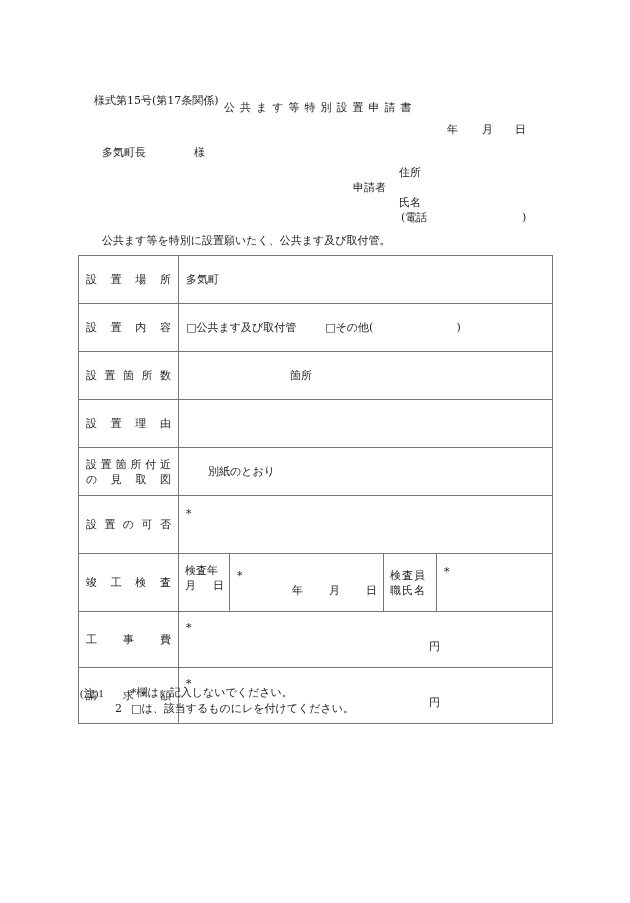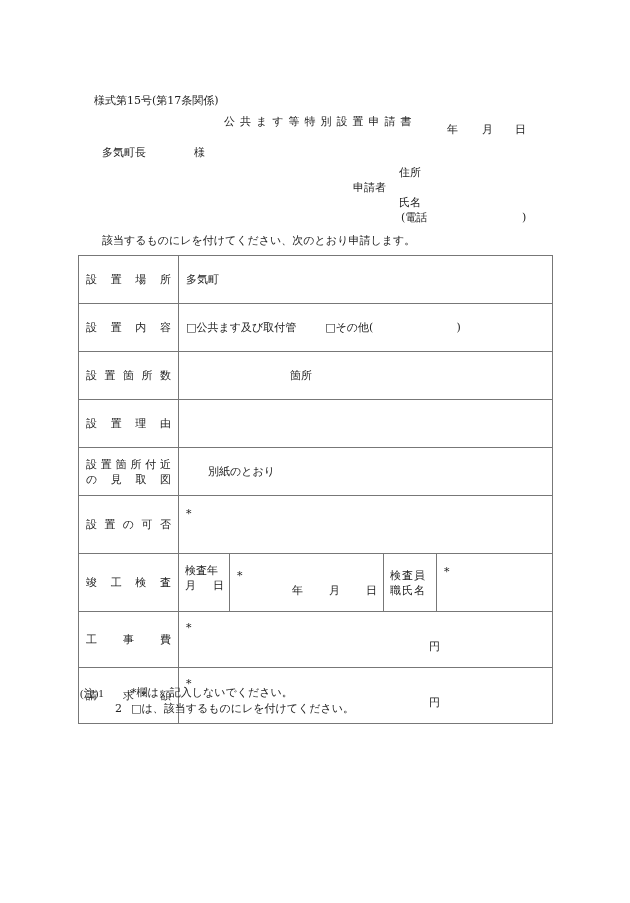--- a/index.html
+++ b/index.html
@@ -2,21 +2,21 @@
 <html><head>
   <meta charset="utf-8">
   <style>
     html, body { margin: 0; padding: 0; }
     body {
       width: 630px; height: 903px; background: #ffffff; position: relative;
       font-family: "DejaVu Serif", "Liberation Serif", serif;
       color: #222; font-size: 11px; overflow: hidden;
     }
     .abs { position: absolute; white-space: nowrap; line-height: 14px; }
-    .title { letter-spacing: 5px; margin-top: 14px; }
+    .title { letter-spacing: 5px; }
     table.form {
       position: absolute; left: 78px; top: 255px; width: 474px;
       border-collapse: collapse; table-layout: fixed;
     }
     table.form td {
       border: 1px solid #777; padding: 0; vertical-align: middle; height: 47px;
       font-size: 11px; line-height: 15px;
     }
     .lbl { padding-left: 7px !important; padding-right: 7px !important; }
     .spread { display: flex; justify-content: space-between; }
@@ -41,21 +41,21 @@
 <span class="abs" style="left:194px; top:146px;">様</span>
 
 <div>
   <span class="abs" style="left:399px; top:166px;">住所</span>
   <span class="abs" style="left:353px; top:181px;font-family:Liberation Mono, monospace;">申請者</span>
   <span class="abs" style="left:399px; top:196px;font-family:Liberation Mono, monospace;">氏名</span>
   <span class="abs" style="left:401px; top:211px;">(電話</span>
   <span class="abs" style="left:522px; top:211px;">)</span>
 </div>
 
-<div class="abs" style="left:102px; top:234px;">該当するものにレを付けてください、次のとおり申請します。</div>
+<div class="abs" style="left:102px; top:234px;">公共ます等を特別に設置願いたく、公共ます及び取付管。</div>
 
 <table class="form">
   <colgroup>
     <col style="width:100px">
       <col style="width:51px">
       <col style="width:154px">
       <col style="width:53px">
       <col style="width:116px">
   </colgroup>
   <tbody>

